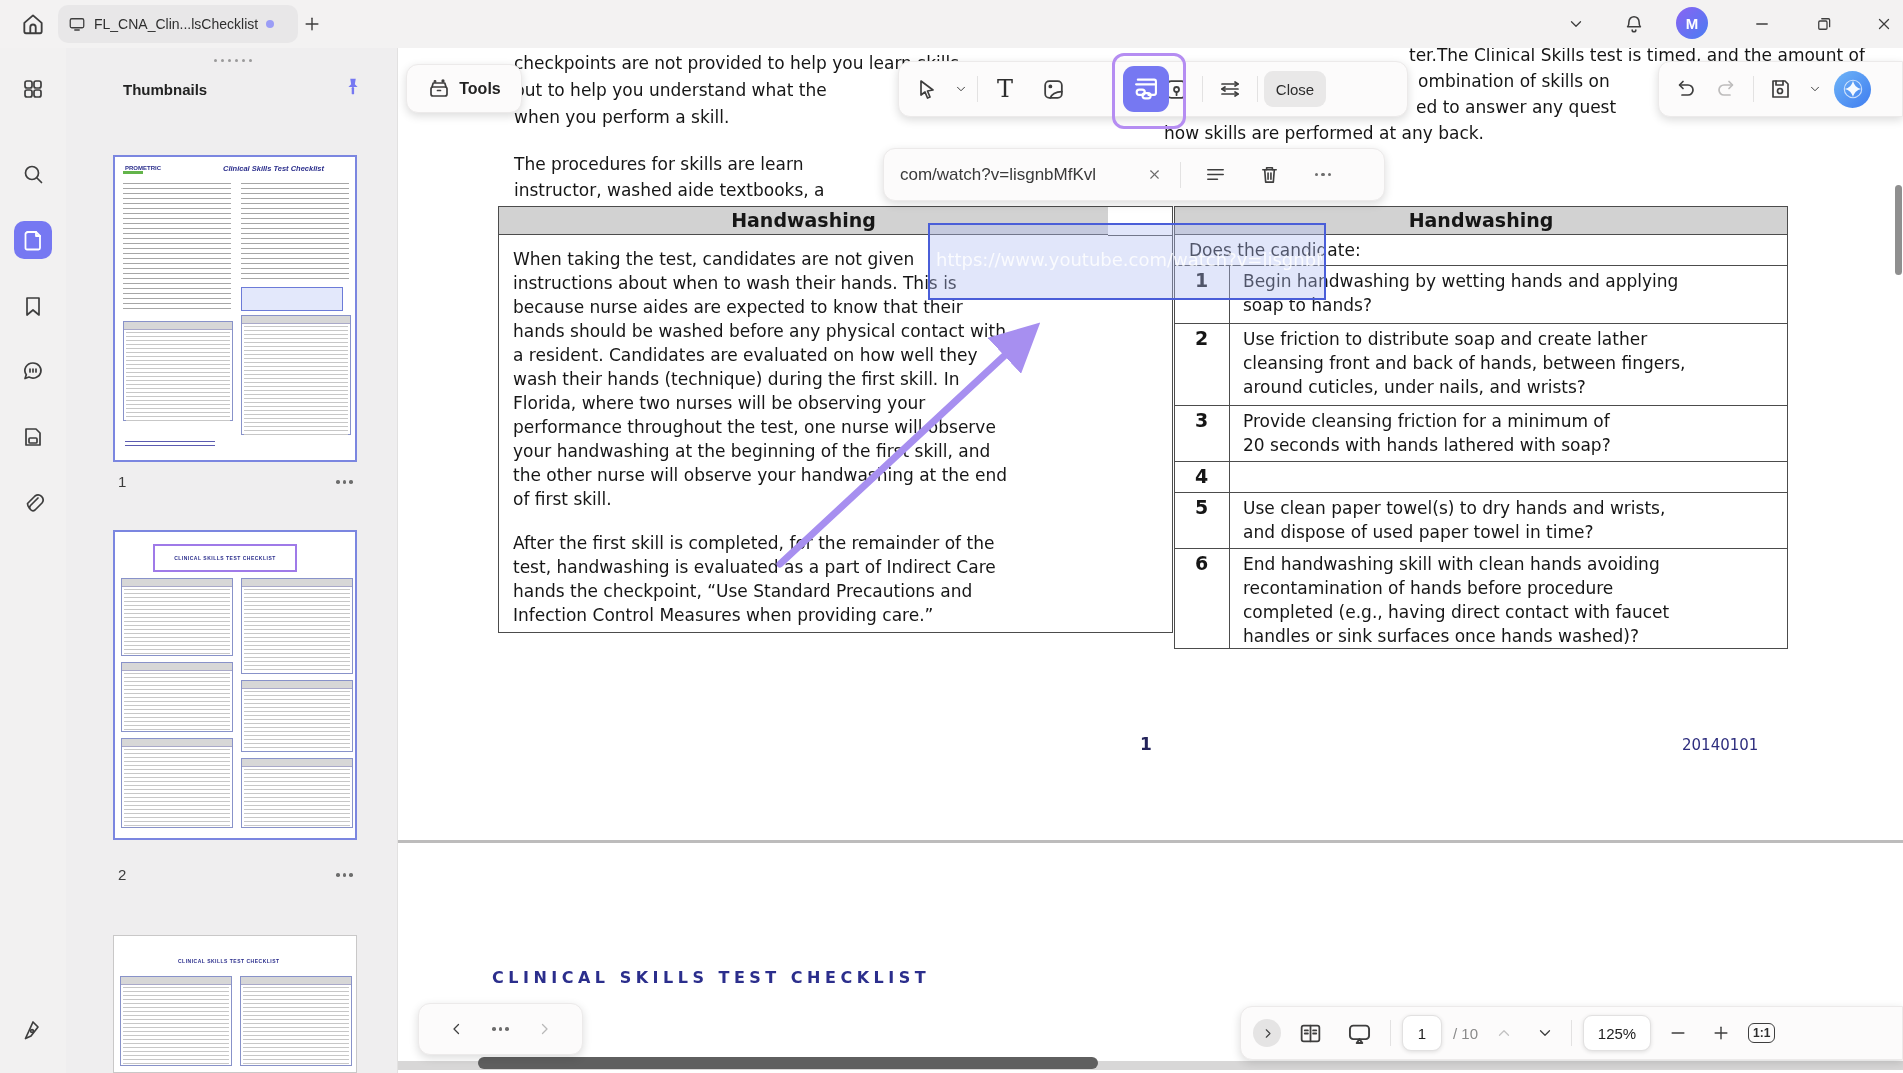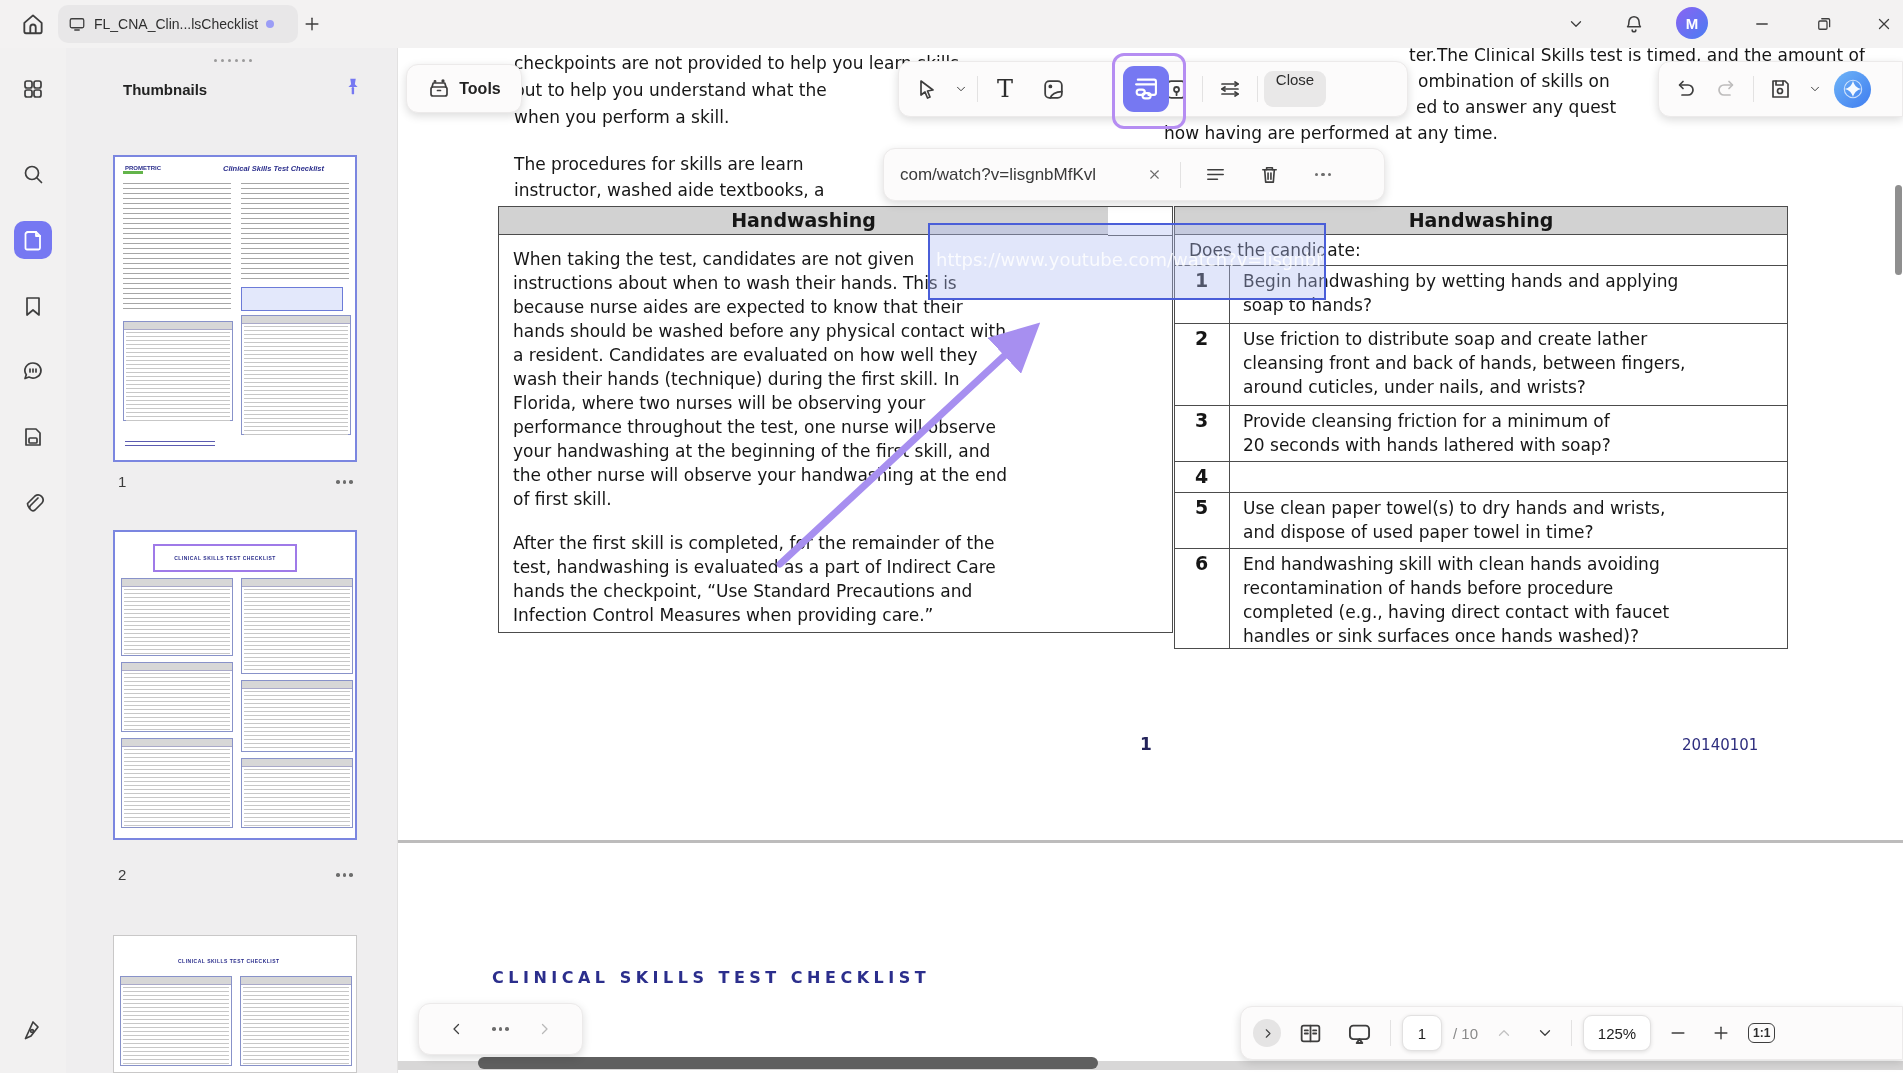--- a/index.html
+++ b/index.html
@@ -28,21 +28,21 @@
   .mlite{background:repeating-linear-gradient(to bottom,#c7c7c7 0 1px,transparent 1px 4px);}
   .mbox{position:absolute;border:1px solid #8892c9;box-sizing:border-box;}
   .mbox .hd{height:7px;background:#d7d7d7;border-bottom:1px solid #a9a9c9;}
   .pg-label{font-size:15px;color:#3c3c3c;}
   .more-dots{display:flex;gap:3px;}
   .more-dots i{width:3.5px;height:3.5px;border-radius:50%;background:#6d6d6d;}
   
   .pill{background:#fcfbfb;border:1px solid #eceaea;border-radius:12px;box-shadow:0 3px 10px rgba(0,0,0,.14);display:flex;align-items:center;}
   .vdiv{width:1px;height:26px;background:#e3e2e2;}
   .toolbtn{display:flex;align-items:center;justify-content:center;}
-  .close-btn{background:#e9e8e8;border-radius:9px;font-size:15px;color:#2c2c2c;display:flex;align-items:flex-start;justify-content:center;}
+  .close-btn{background:#e9e8e8;border-radius:9px;font-size:15px;color:#2c2c2c;display:flex;align-items:center;justify-content:center;}
   .link-frame{border:3px solid #b58df2;border-radius:12px;background:transparent;}
   .link-active{background:#7678f2;border-radius:11px;display:flex;align-items:center;justify-content:center;}
   
   .doc{font-family:"DejaVu Sans",sans-serif;color:#161616;}
   .dtxt{font-size:17px;line-height:26px;white-space:nowrap;}
   .tbl{border:1.5px solid #4c4c4c;box-sizing:border-box;background:#fff;}
   .tbl-hd{background:#d2d2d2;border-bottom:1.5px solid #4c4c4c;font-weight:bold;font-size:19px;text-align:center;line-height:27px;height:28px;box-sizing:border-box;}
   .cell{font-size:17px;line-height:24px;}
   .trow{display:flex;border-top:1px solid #4c4c4c;box-sizing:border-box;}
   .tnum{width:55px;flex:none;border-right:1px solid #4c4c4c;box-sizing:border-box;font-weight:bold;font-size:19px;padding:3px 0 0 20px;}
@@ -67,21 +67,21 @@
   <div class="abs doc" style="left:397px;top:48px;width:1506px;height:1025px;background:#fff;"></div>
 
   <div class="abs doc dtxt" style="left:514px;top:50px;">checkpoints are not provided to help you learn skills</div>
   <div class="abs doc dtxt" style="left:514px;top:77px;">but to help you understand what the</div>
   <div class="abs doc dtxt" style="left:514px;top:104px;">when you perform a skill.</div>
   <div class="abs doc dtxt" style="left:514px;top:151px;text-align:center;">The procedures for skills are learn</div>
   <div class="abs doc dtxt" style="left:514px;top:177px;">instructor, washed aide textbooks, a</div>
   <div class="abs doc dtxt" style="left:1409px;top:42px;">ter.The Clinical Skills test is timed, and the amount of</div>
   <div class="abs doc dtxt" style="left:1418px;top:68px;">ombination of skills on</div>
   <div class="abs doc dtxt" style="left:1416px;top:94px;">ed to answer any quest</div>
-  <div class="abs doc dtxt" style="left:1164px;top:120px;">how having are performed at any time.</div>
+  <div class="abs doc dtxt" style="left:1164px;top:120px;">how skills are performed at any back.</div>
 
   <div class="abs doc tbl" style="left:498px;top:206px;width:611px;height:427px;">
     <div class="tbl-hd">Handwashing</div>
     <div style="padding:12px 6px 0 14px;overflow:hidden;height:380px;">
       <p class="pre cell" style="margin:0;">When taking the test, candidates are not given
 instructions about when to wash their hands. This is
 because nurse aides are expected to know that their
 hands should be washed before any physical contact with
 a resident. Candidates are evaluated on how well they
 wash their hands (technique) during the first skill. In

